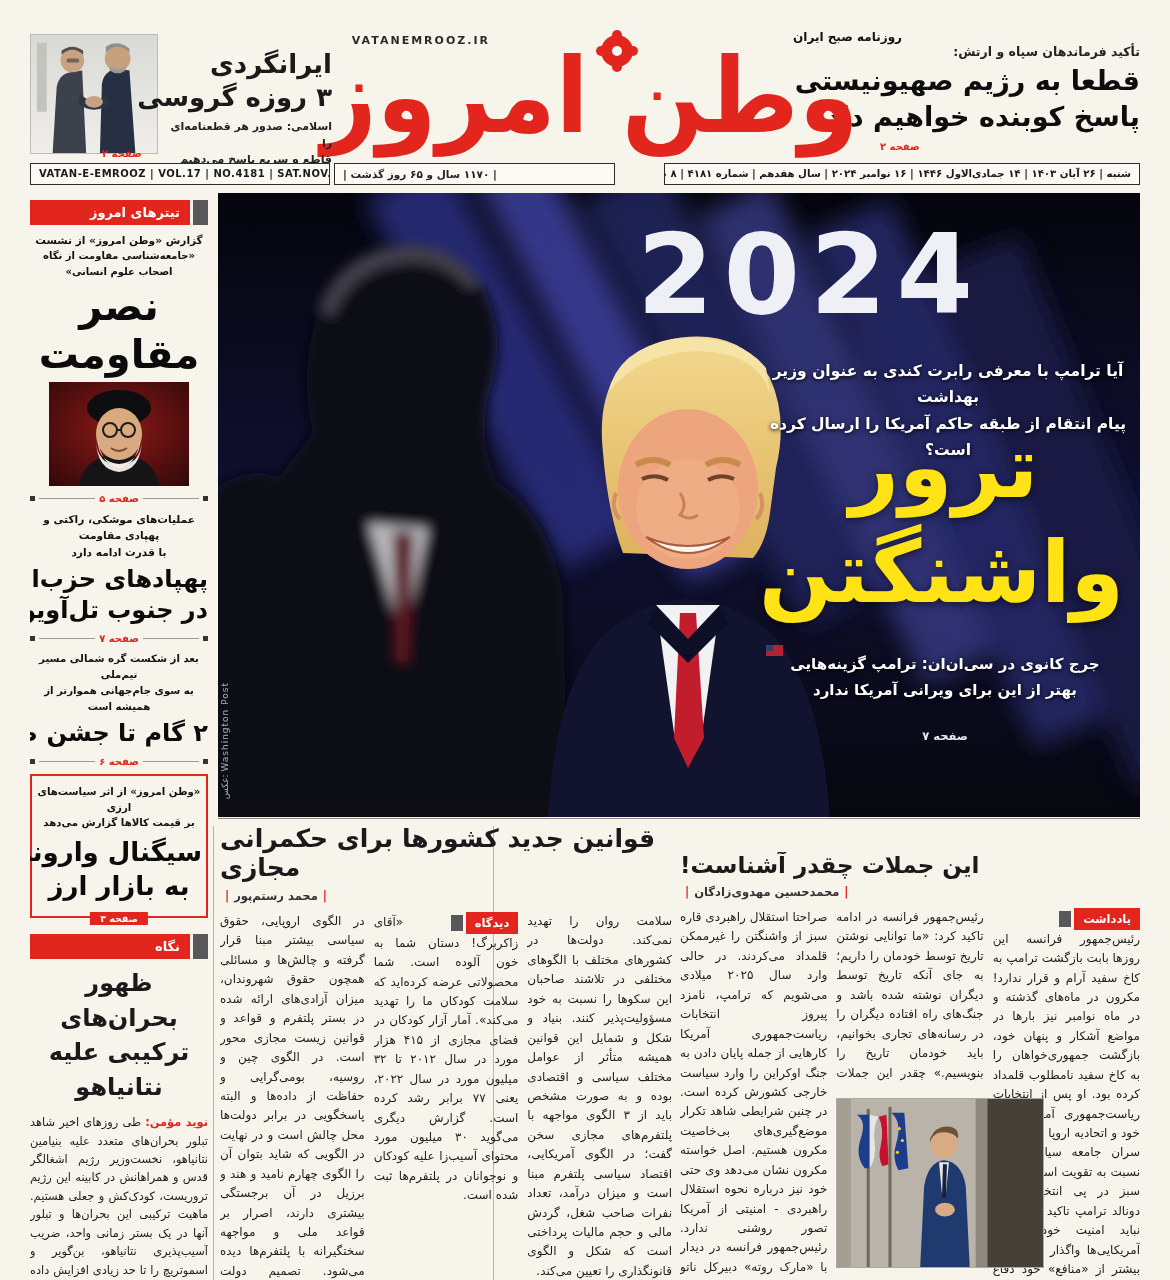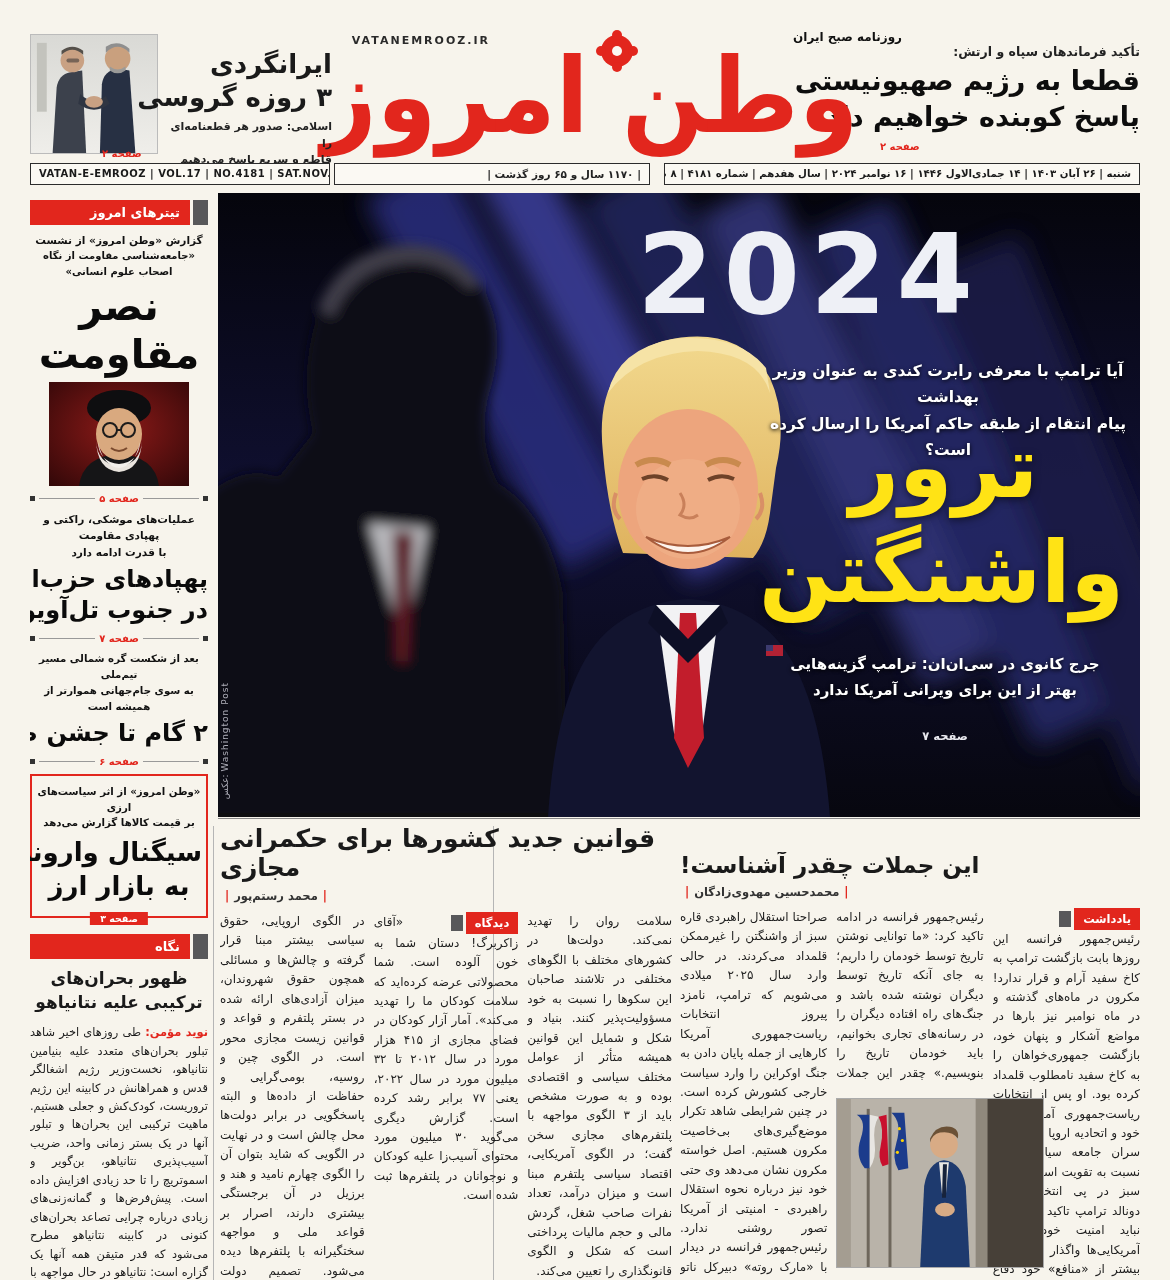--- a/index.html
+++ b/index.html
@@ -16,21 +16,21 @@
 
   .masthead { top:22px; right:250px; width:660px; height:140px; text-align:center; }
   .mast-url { position:absolute; top:12px; right:430px; font-size:11px; letter-spacing:2px; color:#2a2a2a; font-weight:bold; direction:ltr; }
   .mast-tag { position:absolute; top:8px; right:18px; font-size:12px; font-weight:bold; letter-spacing:5px; color:#111; }
   .mast-logo { position:absolute; top:26px; right:30px; width:600px; font-size:96px; font-weight:bold; color:#e2261d; line-height:1.0; transform:scaleY(1.08); white-space:nowrap; text-align:center; }
   .mast-orn { position:absolute; top:6px; right:280px; }
 
   .bar-row { top:163px; height:22px; font-weight:bold; }
   .bar-box { border:1px solid #2c2c2c; background:#fbf9f3; height:22px; line-height:20px; padding:0 8px; white-space:nowrap; overflow:hidden; }
   .bar-en { left:30px; width:300px; font-size:10px; direction:ltr; text-align:center; letter-spacing:0.5px; }
-  .bar-count { left:334px; width:316px; font-size:10.5px; text-align:right; color:#222; }
+  .bar-count { left:334px; width:281px; font-size:10.5px; text-align:left; color:#222; }
   .bar-fa { right:30px; width:476px; font-size:10.2px; text-align:center; }
 
   .hdr-left { top:30px; left:30px; width:302px; height:130px; }
   .hl-photo { position:absolute; left:0; top:4px; width:128px; height:120px; border:1px solid #bbb; }
   .hl-txt { position:absolute; right:0; top:18px; width:168px; text-align:right; }
   .hl-txt .t1 { font-size:26px; font-weight:bold; white-space:nowrap; line-height:1.25; }
   .hl-txt .sub { margin-top:6px; font-size:11px; font-weight:bold; color:#222; line-height:1.5; }
   .hl-pg { position:absolute; left:72px; top:118px; }
 
   
@@ -50,21 +50,21 @@
   .skick { font-size:10.6px; font-weight:bold; text-align:center; line-height:1.55; color:#111; }
   .shl-big { font-size:40px; font-weight:bold; text-align:center; line-height:1.18; color:#0b0b0b; }
   .shl { font-size:24px; font-weight:bold; text-align:center; line-height:1.3; color:#0b0b0b; white-space:nowrap; }
   .sdiv { display:flex; align-items:center; gap:4px; margin:7px 0; }
   .sdiv i { width:5px; height:5px; background:#333; }
   .sdiv .ln { flex:1; border-top:1px solid #999; }
   .sdiv span { color:#e2261d; font-size:10px; font-weight:bold; }
   .sphoto { display:block; margin:4px auto 2px auto; width:140px; height:104px; }
   .sbox { border:2.5px solid #e2261d; margin-top:4px; padding:8px 4px 12px 4px; position:relative; }
   .sbox .tab { position:absolute; bottom:-9px; right:50%; transform:translateX(50%); background:#e2261d; color:#fff; font-size:9.5px; font-weight:bold; padding:1px 10px; }
-  .negah-title { font-size:17px; font-weight:bold; text-align:center; line-height:1.45; margin:4px 0 8px 0; }
+  .negah-title { font-size:24px; font-weight:bold; text-align:center; line-height:1.45; margin:4px 0 8px 0; }
   .negah-body { font-size:11.4px; line-height:1.62; text-align:justify; color:#1c1c1c; height:352px; overflow:hidden; }
   .negah-body p { margin-bottom:6px; }
   .red-author { color:#e2261d; font-weight:bold; }
 
   
   .rule-h { top:818px; right:30px; width:922px; border-top:1px solid #8a8a8a; }
   .rule-v1 { top:826px; right:676px; height:454px; border-right:1px solid #b5b5b5; }
   .rule-v2 { top:826px; right:213px; height:454px; border-right:1px solid #b5b5b5; }
 
   .article { top:824px; height:456px; overflow:hidden; }

